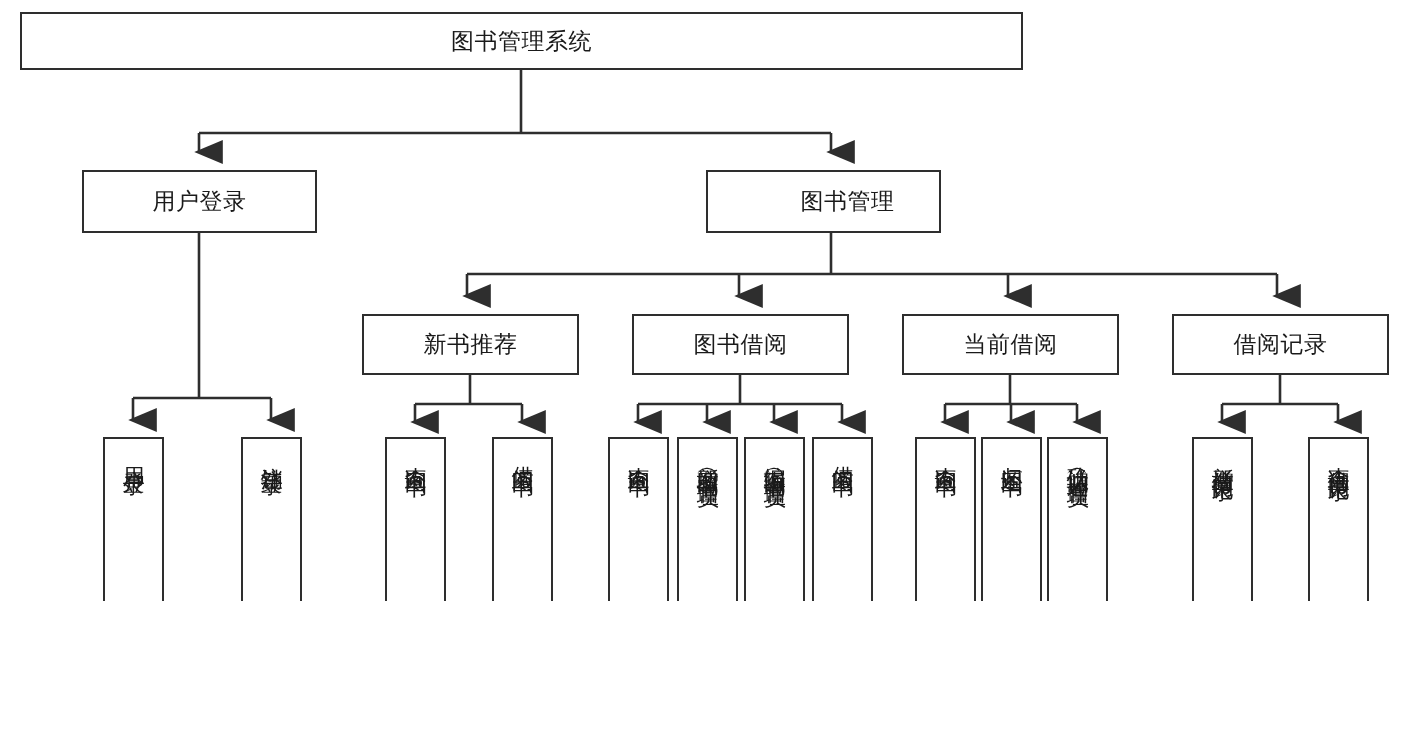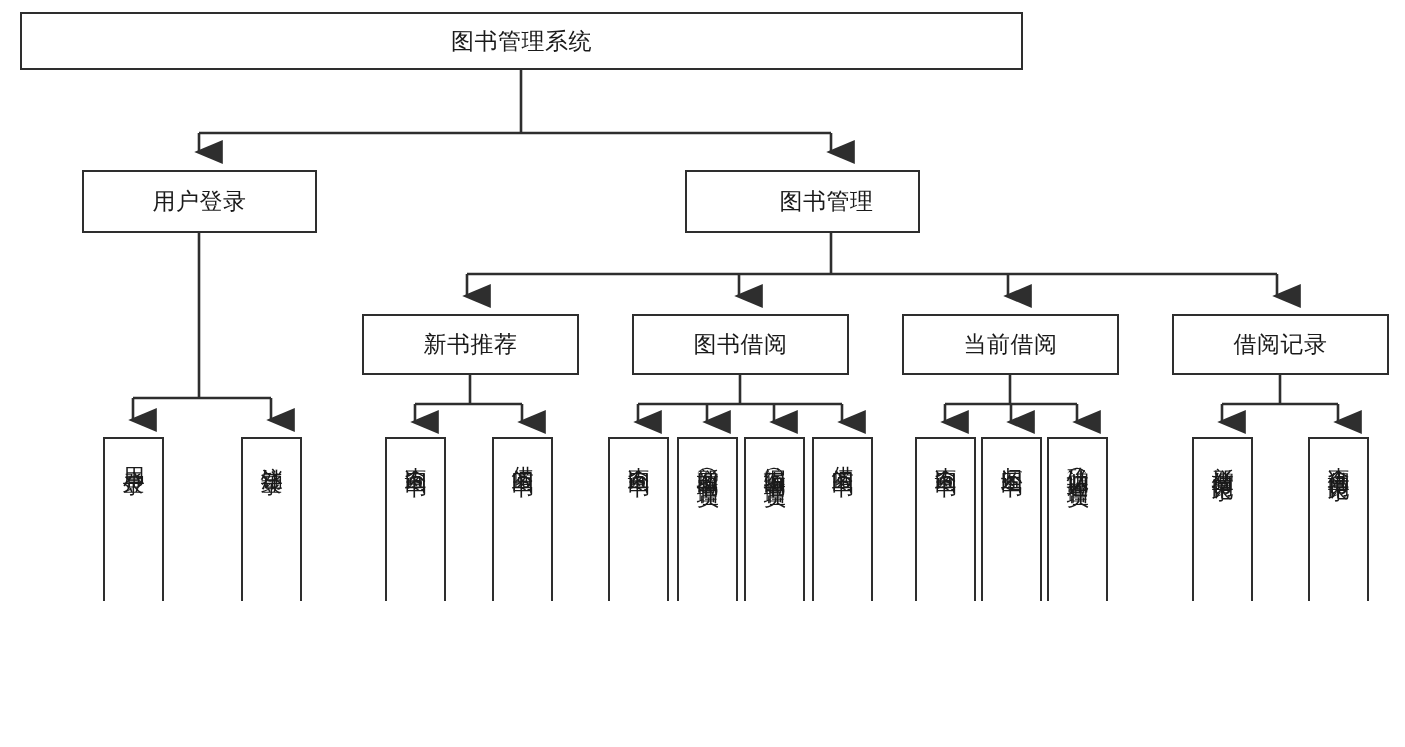--- a/index.html
+++ b/index.html
@@ -132,21 +132,21 @@
     </g>
   </svg>
 
   <div class="node root h" style="left:20px; top:12px; width:1003px; height:58px;">
     <span class="lbl">图书管理系统</span>
   </div>
 
   <div class="node h" style="left:82px; top:170px; width:235px; height:63px;">
     <span class="lbl">用户登录</span>
   </div>
-  <div class="node h" style="left:685px; top:170px; width:235px; height:63px;padding-left:48px;">
+  <div class="node h" style="left:706px; top:170px; width:235px; height:63px;padding-left:48px;">
     <span class="lbl">图书管理</span>
   </div>
 
   <div class="node h" style="left:362px; top:314px; width:217px; height:61px;">
     <span class="lbl">新书推荐</span>
   </div>
   <div class="node h" style="left:632px; top:314px; width:217px; height:61px;">
     <span class="lbl">图书借阅</span>
   </div>
   <div class="node h" style="left:1172px; top:314px; width:217px; height:61px;">

